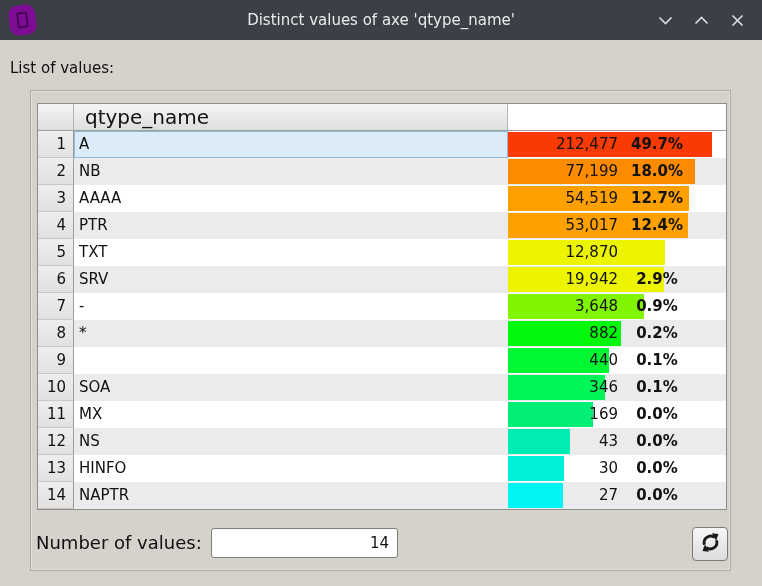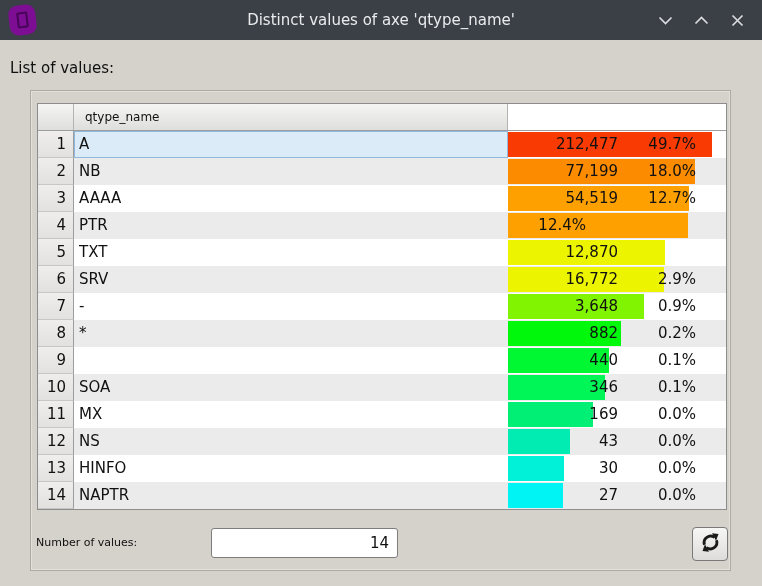--- a/index.html
+++ b/index.html
@@ -50,21 +50,21 @@
   }
 
   
   .table {
     position: absolute; left: 6px; top: 12px; width: 690px;
     border: 1px solid #8d8d8d; background: #fff;
   }
   .thead { display: flex; height: 27px; border-bottom: 1px solid #9d9d9d; }
   .hcell {
     background: linear-gradient(#f5f5f4, #dededc);
-    font-size: 12px; line-height: 26px;
+    font-size: 20px; line-height: 26px;
   }
   .corner { width: 36px; border-right: 1px solid #b3b3b3; }
   .h-name { width: 434px; padding-left: 11px; border-right: 1px solid #b3b3b3; }
   .h-count { flex: 1; padding-left: 5px; position: relative; }
   .sort-arrow {
     position: absolute; right: 9px; top: 10px; width: 0; height: 0;
     border-left: 6px solid transparent; border-right: 6px solid transparent;
     border-bottom: 7px solid #3a3a3a;
   }
 
@@ -85,24 +85,24 @@
   }
   .cell-name.current {
     background: var(--current-bg, #dcebf8) !important;
     box-shadow: inset 0 0 0 1px var(--current-border, #8fb9dc);
   }
   .cell-name.selected { background: var(--selection-bg, #57a6f1) !important; margin-top: 40px; }
   .cell-count { flex: 1; position: relative; }
   .bar { position: absolute; left: 0; top: 1px; height: 25px; }
   .count-text { position: relative; display: flex; font-size: 15px; line-height: 27px; border-radius: 8px; }
   .count-num { width: 110px; text-align: right; }
-  .count-pct { width: 78px; text-align: right; }
-
-  
-  .nv-label { position: absolute; left: 5px; top: 437px; height: 30px; line-height: 30px; font-size: 11px; }
+  .count-pct { width: 78px; text-align: center; font-weight: bold; }
+
+  
+  .nv-label { position: absolute; left: 5px; top: 437px; height: 30px; line-height: 30px; font-size: 18px; }
   .nv-input {
     position: absolute; left: 180px; top: 437px; width: 187px; height: 30px;
     border: 1px solid #7e7e7e; border-radius: 3px; background: #fff;
     font-family: "DejaVu Sans", sans-serif; font-size: 15px;
     text-align: right; padding-right: 8px; color: #111;
   }
   .refresh-btn {
     position: absolute; left: 661px; top: 436px; width: 36px; height: 34px;
     border: 1px solid #7a7a7a; border-radius: 4px;
     background: linear-gradient(#f7f7f6, #dddcda);
@@ -184,41 +184,42 @@
               <div class="count-pct">12.7%</div>
             </div>
           </div>
         </div>
         <div class="trow">
           <div class="vh">4</div>
           <div class="cell-name">PTR</div>
           <div class="cell-count">
             <div class="bar" style="width: 180px; background: rgb(253, 160, 0);"></div>
             <div class="count-text">
+              <div class="count-num">53,017</div>
               <div class="count-pct">12.4%</div>
             </div>
           </div>
         </div>
         <div class="trow">
           <div class="vh">5</div>
           <div class="cell-name">TXT</div>
           <div class="cell-count">
             <div class="bar" style="width: 157px; background: rgb(237, 244, 0);"></div>
             <div class="count-text">
               <div class="count-num">12,870</div>
             </div>
           </div>
         </div>
         <div class="trow">
           <div class="vh">6</div>
           <div class="cell-name">SRV</div>
           <div class="cell-count">
             <div class="bar" style="width: 156px; background: rgb(237, 244, 0);"></div>
             <div class="count-text">
-              <div class="count-num">16,772</div>
+              <div class="count-num">19,942</div>
               <div class="count-pct">2.9%</div>
             </div>
           </div>
         </div>
         <div class="trow">
           <div class="vh">7</div>
           <div class="cell-name">-</div>
           <div class="cell-count">
             <div class="bar" style="width: 136px; background: rgb(128, 244, 0);"></div>
             <div class="count-text">

